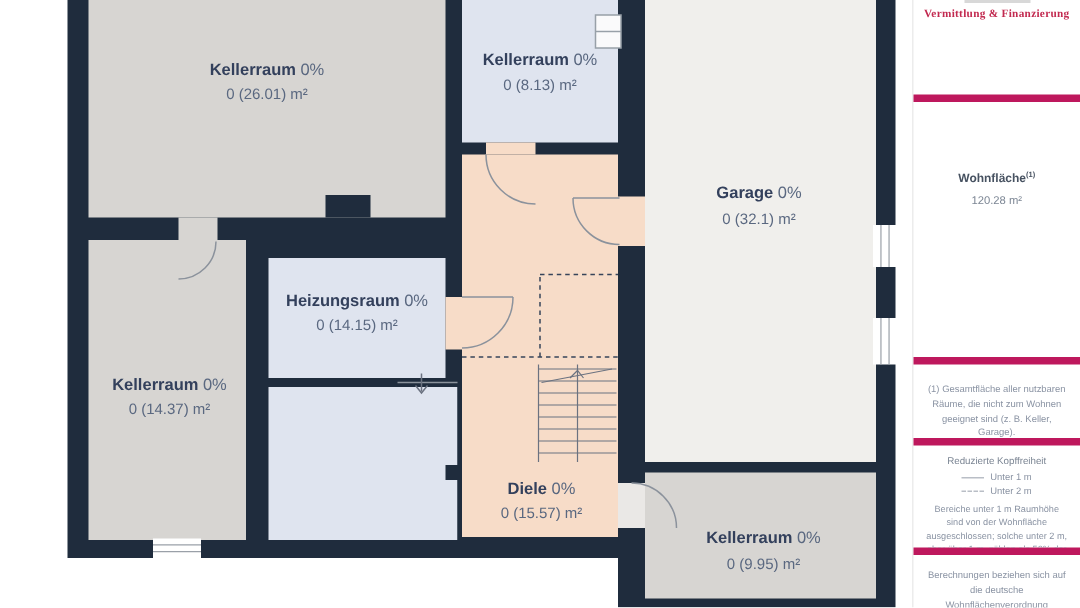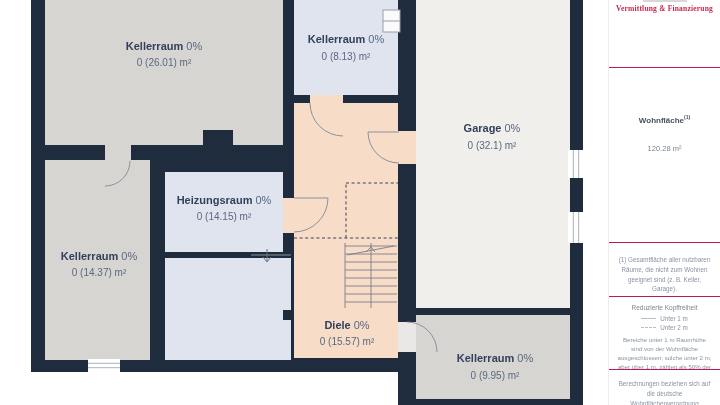--- a/index.html
+++ b/index.html
@@ -1,37 +1,37 @@
 <!DOCTYPE html>
 <html><head>
 <meta charset="utf-8">
 <style>
   html,body{margin:0;padding:0;background:#ffffff;}
   body{width:720px;height:405px;overflow:hidden;font-family:"Liberation Sans",sans-serif;}
   .page{position:relative;width:720px;height:405px;background:#ffffff;}
 
   
-  .plan-wrap{position:absolute;left:3px;top:0;width:598px;height:405px;}
+  .plan-wrap{position:absolute;left:17px;top:0;width:598px;height:405px;}
   svg{display:block;}
   .room-name{font-family:"Liberation Sans",sans-serif;font-size:11px;font-weight:bold;fill:#33405c;}
   .room-pct{font-weight:normal;fill:#5a6880;}
   .room-area{font-family:"Liberation Sans",sans-serif;font-size:10px;fill:#5a6880;}
 
   
   .sidebar{position:absolute;left:608px;top:0;width:112px;height:405px;background:#ffffff;
            border-left:1px solid #ececec;box-sizing:border-box;color:#8a93a3;}
-  .sb-section{box-sizing:border-box;border-bottom:1px solid #be185d;text-align:center;overflow:hidden;}
+  .sb-section{box-sizing:border-box;border-bottom:5px solid #be185d;text-align:center;overflow:hidden;}
   .sb-logo{height:68px;padding-top:0;}
   .logo-mark{width:44px;height:2px;background:#d8d8d8;margin:0 auto;}
   .sb-tagline{font-family:"Liberation Serif",serif;font-weight:bold;font-size:7.5px;color:#c22a50;
               margin-top:2px;letter-spacing:.2px;}
   .sb-area{height:175px;padding-top:46px;}
   .sb-area-label{font-size:8px;font-weight:bold;color:#47526100;color:#475261;}
   .sb-area-label sup{font-size:5px;}
-  .sb-area-value{font-size:7.5px;color:#7c8694;margin-top:19px;}
+  .sb-area-value{font-size:7.5px;color:#7c8694;margin-top:5px;}
   .sb-footnote{height:54px;padding:12px 9px 0 9px;font-size:6.3px;line-height:1.55;}
   .sb-legend{height:73px;padding-top:7px;}
   .sb-legend-title{font-size:6.5px;color:#7c8694;margin-bottom:3px;}
   .legend-row{display:flex;justify-content:center;align-items:center;gap:4px;height:9px;font-size:6.3px;}
   .swatch{width:15px;height:0;}
   .swatch-solid{border-top:1px solid #b9bec6;}
   .swatch-dashed{border-top:1px dashed #b9bec6;}
   .sb-legend-note{font-size:6.1px;line-height:1.5;padding:3px 8px 0 8px;}
   .sb-disclaimer{height:40px;padding:9px 9px 0 9px;font-size:6.3px;line-height:1.55;border-bottom:none;}
 </style>

